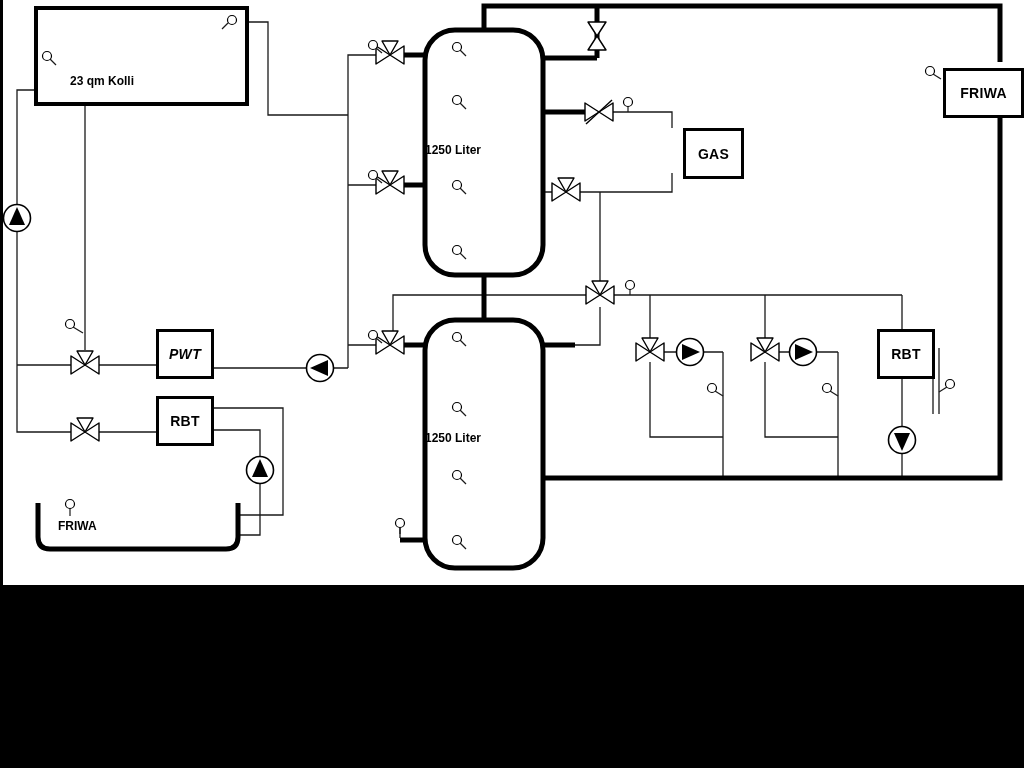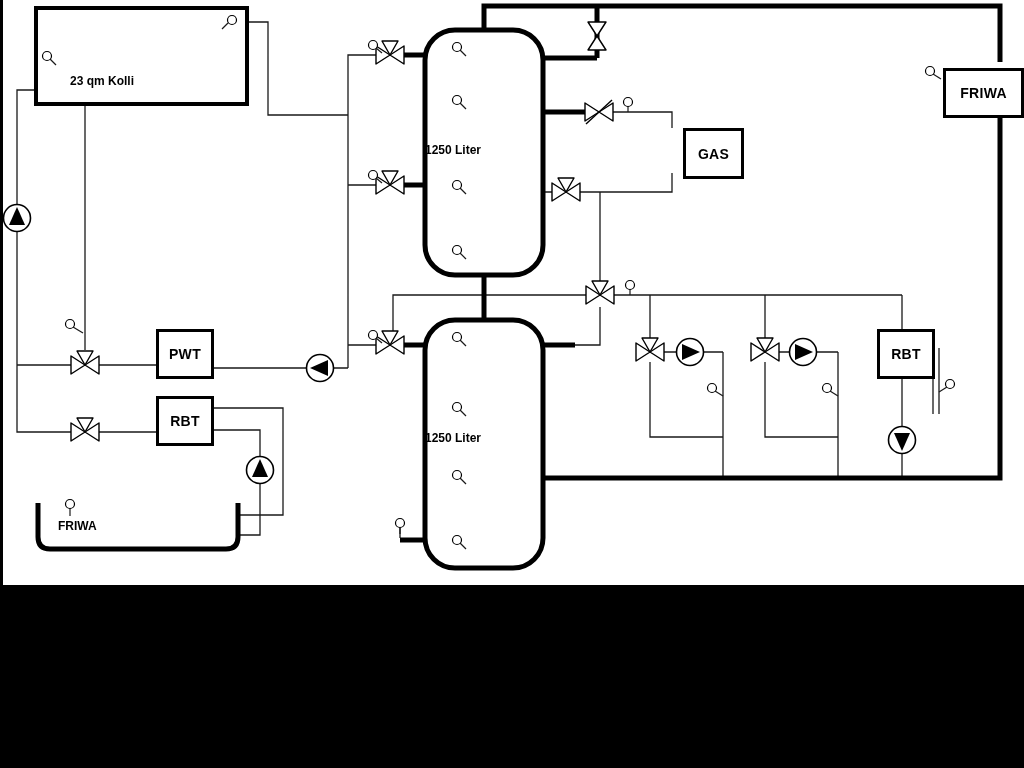--- a/index.html
+++ b/index.html
@@ -220,21 +220,21 @@
           <line class="sensor-stem" x1="73" y1="327" x2="83" y2="333"></line>
           <circle class="sensor-bulb" cx="70" cy="324" r="4.5"></circle>
         </g>
       <g>
           <line class="sensor-stem" x1="400" y1="527" x2="400" y2="534"></line>
           <circle class="sensor-bulb" cx="400" cy="523" r="4.5"></circle>
         </g>
     </g>
   </svg>
 
-  <div class="box" style="left:156px;top:329px;width:52px;height:44px;">
+  <div class="box" style="left:156px;top:329px;width:52px;height:44px;font-style:italic;">
     <span>PWT</span>
   </div>
   <div class="box" style="left:156px;top:396px;width:52px;height:44px;">
     <span>RBT</span>
   </div>
   <div class="box" style="left:683px;top:128px;width:55px;height:45px;">
     <span>GAS</span>
   </div>
   <div class="box" style="left:943px;top:68px;width:75px;height:44px;align-items:center;">
     <span>FRIWA</span>

